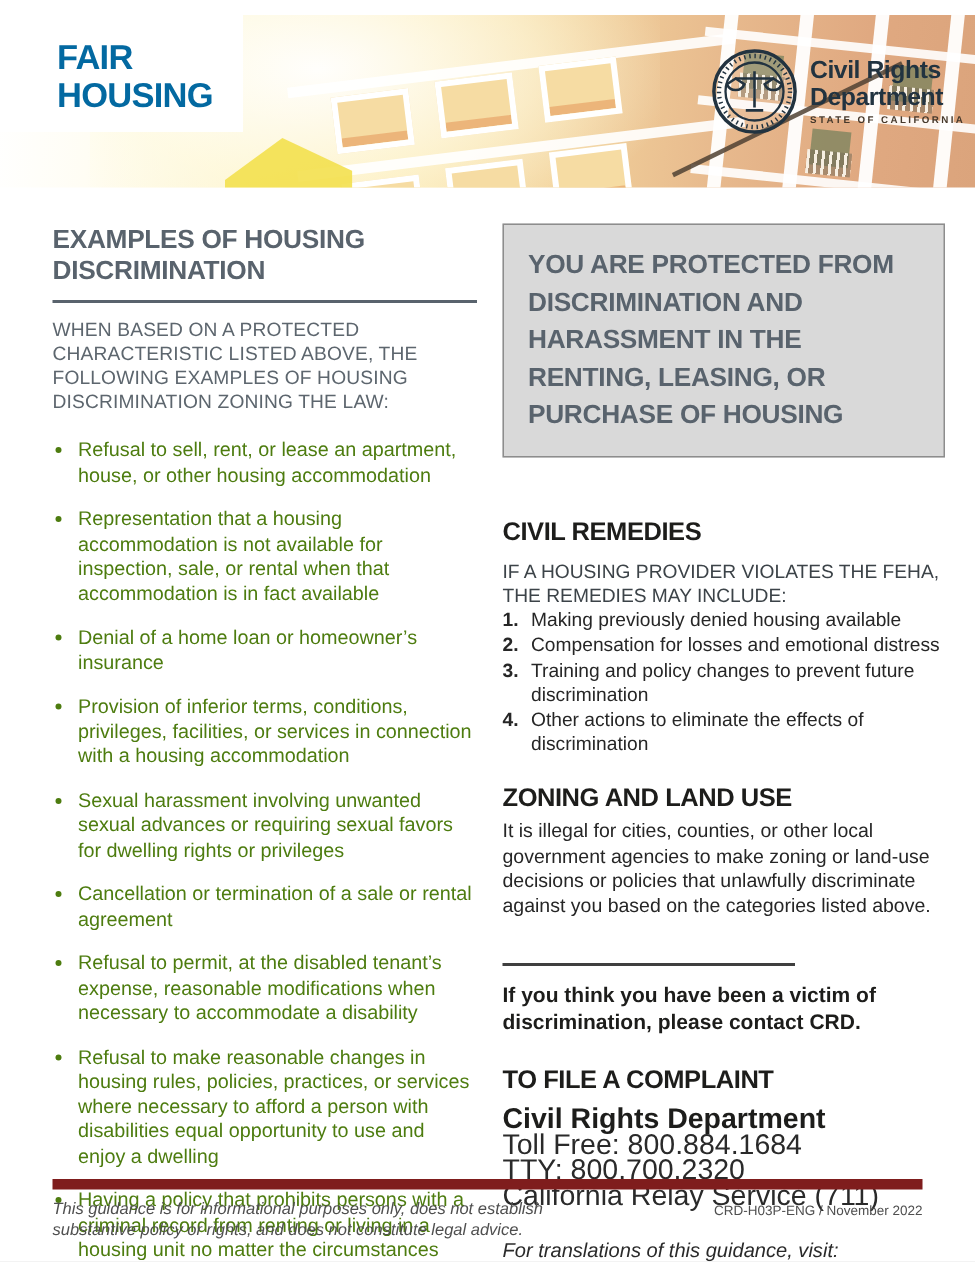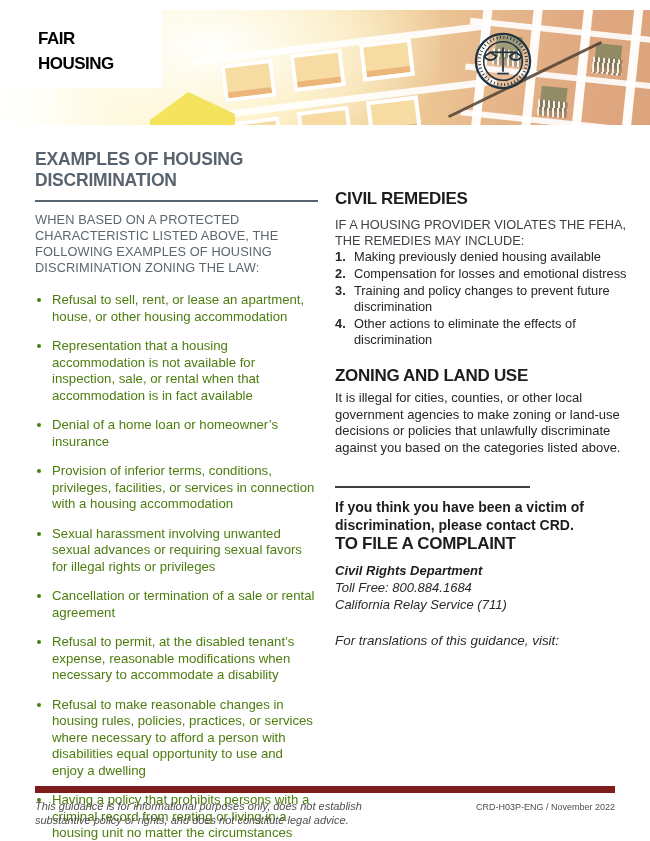--- a/index.html
+++ b/index.html
@@ -30,22 +30,22 @@
   .right-building .pane { position:absolute; width:26px; height:24px; background:#77815c; opacity:0.75; }
   .right-building .rail { position:absolute; width:30px; height:16px; background:repeating-linear-gradient(90deg,#f7efe2 0 2px, rgba(120,110,90,0.55) 2px 5px); }
   .roofline { position:absolute; top:68px; left:440px; width:170px; height:3px; background:#4f4133; transform:rotate(-26deg); opacity:0.85; }
   .sun-wedge {
     position:absolute; top:82px; left:150px; width:85px; height:40px; background:#f3e04e; opacity:0.9;
     clip-path:polygon(0 70%, 45% 0, 100% 55%, 100% 100%, 0 100%);
   }
 
   .title-block { position:absolute; top:0; left:0; width:162px; height:78px; background:#ffffff; }
   .title-block .t {
-    margin:16px 0 0 38px; font-size:17px; line-height:25px; font-weight:800;
-    letter-spacing:-0.5px; color:#000000;
+    margin:16px 0 0 38px; font-size:23px; line-height:25px; font-weight:800;
+    letter-spacing:-0.5px; color:#0369a1;
   }
   .factsheet-bar {
     position:absolute; top:78px; left:0; width:162px; height:31px; background:#9aa59c;
     display:flex; align-items:center;
   }
   .factsheet-bar .t { margin-left:38px; font-size:15.5px; font-weight:800; letter-spacing:0.3px; color:#202623; }
 
   .logo { position:absolute; top:22px; left:474px; display:flex; align-items:flex-start; }
   .seal { width:58px; height:58px; flex:0 0 auto; }
   .logotype { margin-left:8px; margin-top:6px; color:#223340; }
@@ -79,22 +79,22 @@
     font-size:12.8px; line-height:16px; color:#262626; margin-bottom:1px;
   }
   ol.remedies li::before { content:counter(n) "."; position:absolute; left:0; font-weight:800; }
 
   .zone-head { margin-top:18px; }
   .zone-body { margin-top:4px; font-size:13px; line-height:16.5px; color:#262626; }
 
   .short-rule { border:none; border-top:2px solid #3f3f3f; width:195px; margin:30px 0 11px 0; }
   .victim-note { font-size:14px; line-height:17.5px; font-weight:800; color:#1d1d1b; }
 
-  .complaint-head { }
-  .contact { margin-top:8px; font-size:13px; line-height:17px; color:#2a2a2a;font-style:italic; }
+  .complaint-head { margin-top:20px; }
+  .contact { margin-top:8px; font-size:19px; line-height:17px; color:#2a2a2a; }
   .contact .org { font-weight:800; color:#1d1d1b; }
   .trans-note { margin-top:20px; font-size:13.4px; font-style:italic; color:#2a2a2a; }
 
   
   .footer {
     position:absolute; left:35px; top:786px; width:580px;
     border-top:7px solid #7f1d1d; padding-top:7px;
     display:flex; justify-content:space-between; align-items:flex-start;
   }
   .disclaimer { width:345px; font-size:11px; line-height:13.5px; font-style:italic; color:#4f4f4f; }
@@ -151,64 +151,73 @@
         <circle cx="30" cy="30" r="24.5" fill="none" stroke="#223340" stroke-width="3" stroke-dasharray="1 2.6"></circle>
         <circle cx="30" cy="30" r="20" fill="none" stroke="#223340" stroke-width="1.6"></circle>
         <g stroke="#223340" stroke-width="1.8" fill="none">
           <line x1="30" y1="16" x2="30" y2="41"></line>
           <line x1="17" y1="21" x2="43" y2="21"></line>
           <path d="M11 25 a6.5 6.5 0 0 0 12 0 L17 21 Z"></path>
           <path d="M37 25 a6.5 6.5 0 0 0 12 0 L43 21 Z"></path>
           <line x1="24" y1="43" x2="36" y2="43"></line>
         </g>
       </svg>
+      <div class="logotype">
+        <div class="l1">Civil Rights</div>
+        <div class="l1">Department</div>
+        <div class="l3">STATE OF CALIFORNIA</div>
+      </div>
     </div>
   </div>
 
   <div class="main">
 
     <div class="col-left">
       <div class="slate-h">EXAMPLES OF HOUSING DISCRIMINATION</div>
       <hr class="rule">
       <div class="intro-caps">WHEN BASED ON A PROTECTED CHARACTERISTIC LISTED ABOVE, THE FOLLOWING EXAMPLES OF HOUSING DISCRIMINATION ZONING THE LAW:</div>
       <ul class="bullets">
         <li>Refusal to sell, rent, or lease an apartment, house, or other housing accommodation</li>
         <li>Representation that a housing accommodation is not available for inspection, sale, or rental when that accommodation is in fact available</li>
         <li>Denial of a home loan or homeowner’s insurance</li>
         <li>Provision of inferior terms, conditions, privileges, facilities, or services in connection with a housing accommodation</li>
-        <li>Sexual harassment involving unwanted sexual advances or requiring sexual favors for illegal rights or privileges</li>
+        <li>Sexual harassment involving unwanted sexual advances or requiring sexual favors for dwelling rights or privileges</li>
         <li>Cancellation or termination of a sale or rental agreement</li>
         <li>Refusal to permit, at the disabled tenant’s expense, reasonable modifications when necessary to accommodate a disability</li>
         <li>Refusal to make reasonable changes in housing rules, policies, practices, or services where necessary to afford a person with disabilities equal opportunity to use and enjoy a dwelling</li>
         <li>Having a policy that prohibits persons with a criminal record from renting or living in a housing unit no matter the circumstances</li>
 
       </ul>
     </div>
 
     <div class="col-right">
+      <div class="banner-box">
+        <div class="slate-h">YOU ARE PROTECTED FROM DISCRIMINATION AND HARASSMENT IN THE RENTING, LEASING, OR PURCHASE OF HOUSING</div>
+      </div>
 
       <div class="black-h cr-head">CIVIL REMEDIES</div>
       <div class="cr-intro">IF A HOUSING PROVIDER VIOLATES THE FEHA, THE REMEDIES MAY INCLUDE:</div>
       <ol class="remedies">
         <li>Making previously denied housing available</li>
         <li>Compensation for losses and emotional distress</li>
         <li>Training and policy changes to prevent future discrimination</li>
         <li>Other actions to eliminate the effects of discrimination</li>
       </ol>
 
       <div class="black-h zone-head">ZONING AND LAND USE</div>
       <div class="zone-body">It is illegal for cities, counties, or other local government agencies to make zoning or land-use decisions or policies that unlawfully discriminate against you based on the categories listed above.</div>
 
       <hr class="short-rule">
       <div class="victim-note">If you think you have been a victim of discrimination, please contact CRD.</div>
 
       <div class="black-h complaint-head">TO FILE A COMPLAINT</div>
       <div class="contact">
         <div class="org">Civil Rights Department</div>
         <div>Toll Free: 800.884.1684</div>
+        <div>TTY: 800.700.2320</div>
         <div>California Relay Service (711)</div>
       </div>
 
       <div class="trans-note">For translations of this guidance, visit:</div>
 
     </div>
   </div>
 
   <div class="footer">
     <div class="disclaimer">This guidance is for informational purposes only, does not establish substantive policy or rights, and does not constitute legal advice.</div>

